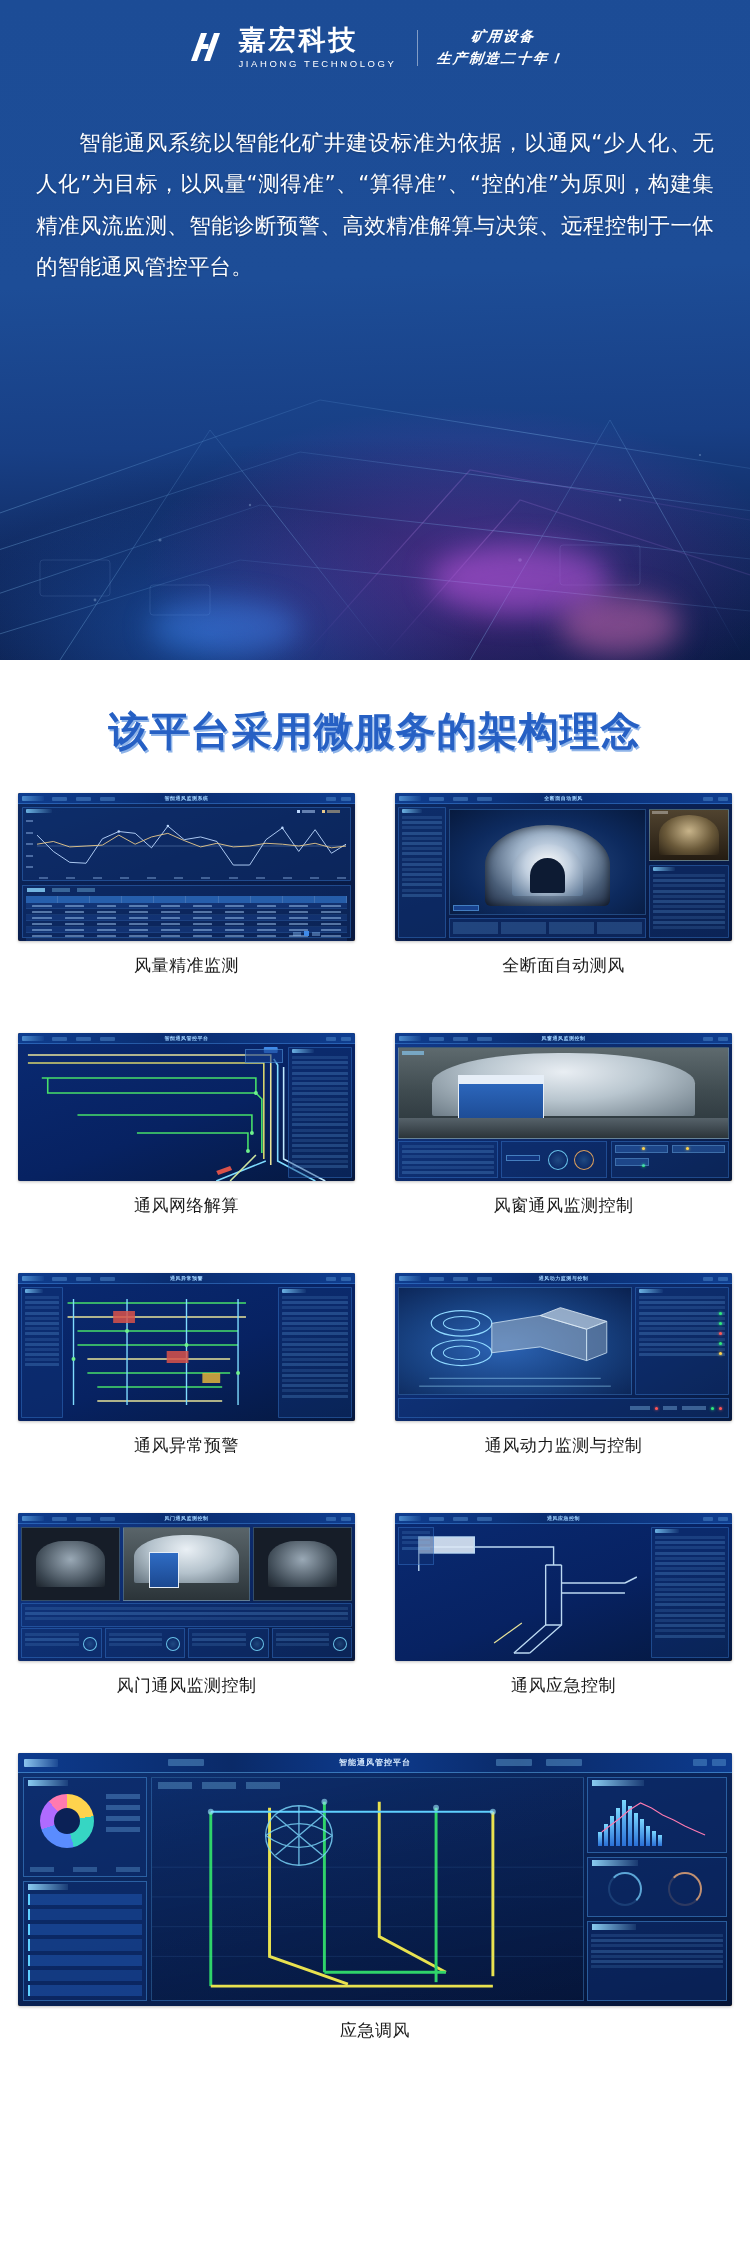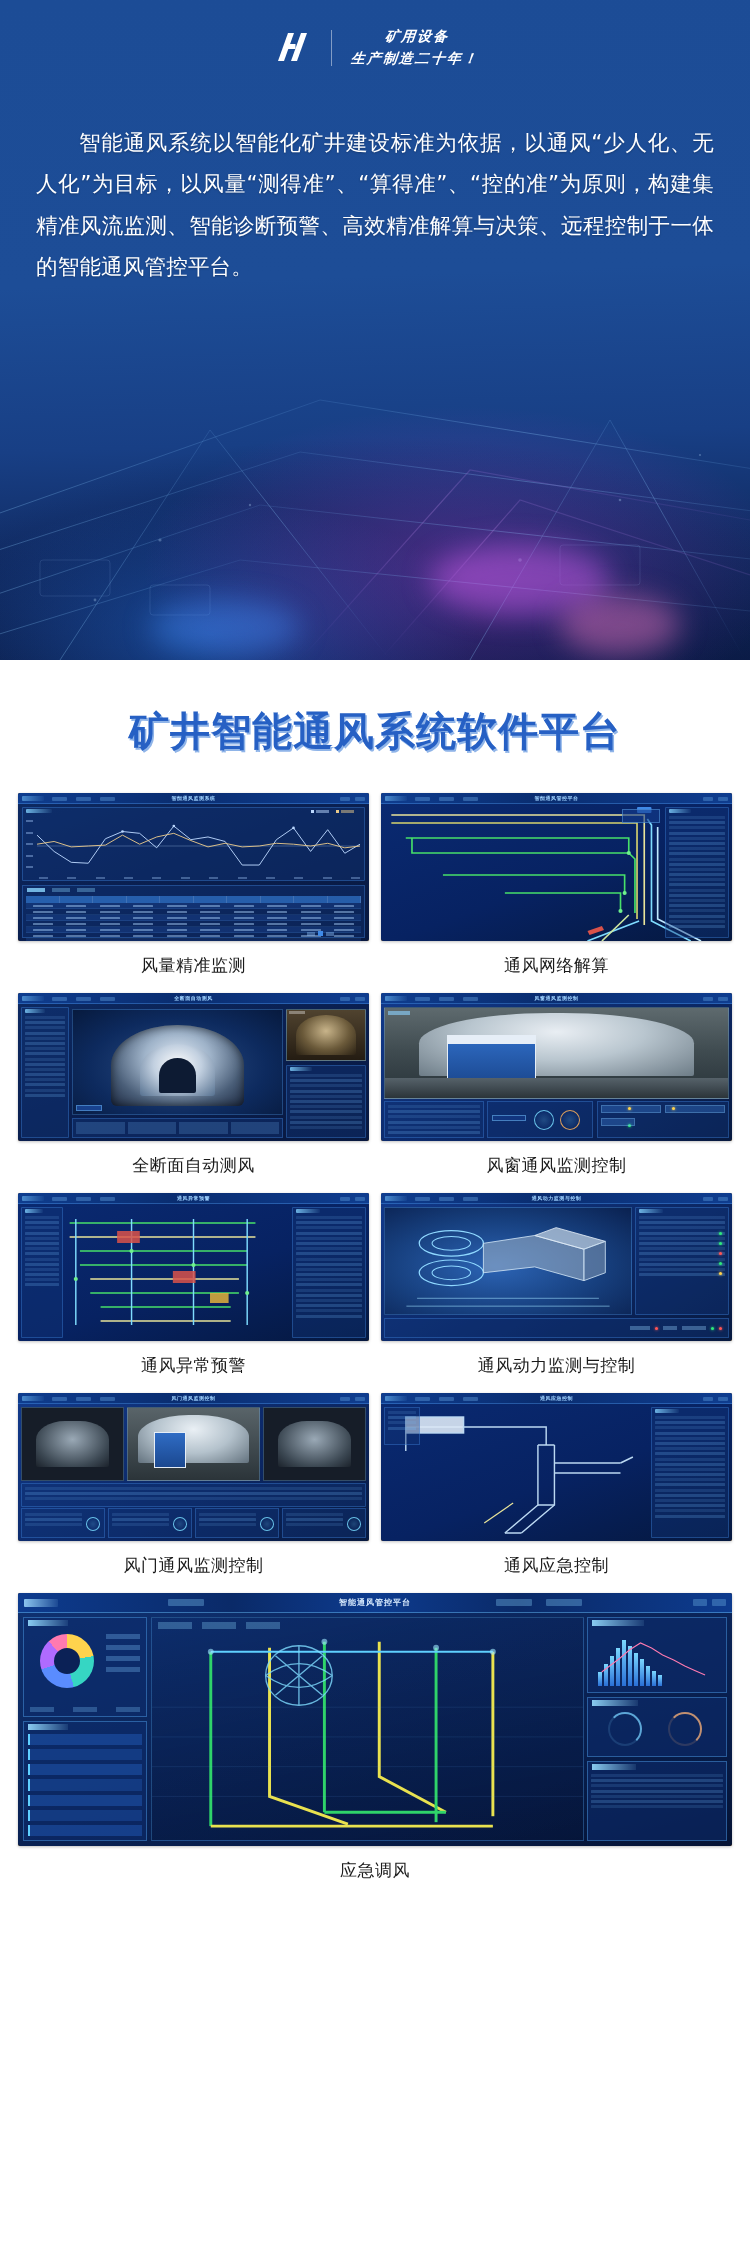--- a/index.html
+++ b/index.html
@@ -109,20 +109,21 @@
     font-family: "DejaVu Sans", sans-serif;
     text-shadow: 1.5px 1.5px 0 #8fb4e8;
   }
 
   .grid {
     display: grid;
     grid-template-columns: 1fr 1fr;
     column-gap: 12px;
     row-gap: 0px;
     padding: 0 18px;
+    gap: 40px;
   }
   .cell { display: flex; flex-direction: column; align-items: center; }
   .shot {
     width: 100%;
     height: 148px;
     border-radius: 2px;
     overflow: hidden;
     position: relative;
     background: #a16207;
     box-shadow: 0 1px 3px rgba(0,0,0,.25);
@@ -273,35 +274,39 @@
   <div class="hero-glow" style="left:150px;top:600px;width:150px;height:55px;background:rgba(70,140,250,.40);"></div>
 
   <div class="logo-bar">
     <div class="logo-mark">
       <svg width="40" height="40" viewBox="0 0 40 40">
         <path d="M7 33 L17 5 L23 5 L13 33 Z" fill="#ffffff"></path>
         <path d="M20 33 L30 5 L36 5 L26 33 Z" fill="#ffffff"></path>
         <rect x="13.5" y="16" width="11" height="5" fill="#ffffff"></rect>
       </svg>
     </div>
+    <div>
+      <div class="logo-cn">嘉宏科技</div>
+      <div class="logo-en">JIAHONG TECHNOLOGY</div>
+    </div>
     <div class="logo-divider"></div>
     <div class="slogan">
       <div>矿用设备</div>
       <div>生产制造二十年！</div>
     </div>
   </div>
 
   <div class="hero-copy">
     <p>智能通风系统以智能化矿井建设标准为依据，以通风“少人化、无人化”为目标，以风量“测得准”、“算得准”、“控的准”为原则，构建集精准风流监测、智能诊断预警、高效精准解算与决策、远程控制于一体的智能通风管控平台。</p>
   </div>
 </div>
 
 <div class="white-sec">
 
-  <div class="section-title">矿井智能通风系统软件平台</div>
+  <div class="section-title">该平台采用微服务的架构理念</div>
 
   <div class="grid">
 
     <div class="cell">
       <div class="shot">
         <div class="dash dash-bg1">
           <div class="topbar">
               <div class="tb-left"></div>
               <div class="tb-menu">
                 <i></i>
@@ -465,20 +470,95 @@
             </div>
             <div style="position:absolute;right:30px;bottom:1px;display:flex;gap:3px;align-items:center;">
               <i style="display:block;width:8px;height:4px;background:rgba(150,200,255,.4);"></i>
               <i style="display:block;width:5px;height:5px;background:#3f8ae8;"></i>
               <i style="display:block;width:8px;height:4px;background:rgba(150,200,255,.4);"></i>
             </div>
           </div>
         </div>
       </div>
       <div class="caption">风量精准监测</div>
+    </div>
+
+    <div class="cell">
+      <div class="shot">
+        <div class="dash dash-bg1">
+          <div class="topbar">
+              <div class="tb-left"></div>
+              <div class="tb-menu">
+                <i></i>
+                <i></i>
+                <i></i>
+              </div>
+              <span class="tb-title">全断面自动测风</span>
+              <div class="tb-right">
+                <i></i>
+                <i></i>
+              </div>
+            </div>
+          <div class="panel" style="left:3px;top:14px;width:48px;bottom:3px;">
+            <div class="panel-h" style="width:20px;"></div>
+            <div class="rows">
+                <i></i>
+                <i></i>
+                <i></i>
+                <i></i>
+                <i></i>
+                <i></i>
+                <i></i>
+                <i></i>
+                <i></i>
+                <i></i>
+                <i></i>
+                <i></i>
+                <i></i>
+                <i></i>
+                <i></i>
+                <i></i>
+              </div>
+          </div>
+          <div style="position:absolute;left:54px;right:86px;top:16px;bottom:26px;background:radial-gradient(ellipse at 50% 55%, #2b4e86 0%, #0d2a5e 60%, #071a3e 100%);border:1px solid rgba(90,170,255,.3);overflow:hidden;">
+            <div class="tunnel" style="left:18%;top:14%;width:64%;height:78%;"></div>
+            <div style="position:absolute;left:30%;top:30%;width:40%;height:56%;border-radius:50% 50% 4px 4px;background:radial-gradient(ellipse at 50% 45%, #f2f6fb 0%, #b9c8da 40%, #5d7characters 100%);"></div>
+            <div style="position:absolute;left:32%;top:33%;width:36%;height:50%;border-radius:50% 50% 3px 3px;background:radial-gradient(ellipse at 50% 40%, #fdfdfd 0%, #c2d0e0 45%, #55708f 100%);"></div>
+            <div style="position:absolute;left:41%;top:46%;width:18%;height:34%;border-radius:50% 50% 2px 2px;background:#0d1b33;"></div>
+            <div style="position:absolute;left:3px;bottom:3px;width:26px;height:6px;background:rgba(30,80,170,.7);border:1px solid rgba(120,200,255,.45);"></div>
+          </div>
+          <div style="position:absolute;right:3px;top:16px;width:80px;height:52px;border:1px solid rgba(120,200,255,.4);background:linear-gradient(180deg,#50432f,#241c12);overflow:hidden;">
+            <div style="position:absolute;left:12%;top:10%;width:76%;height:80%;border-radius:50% 50% 2px 2px;background:radial-gradient(ellipse at 50% 40%,#c8b48a,#6b5a3a 55%,#2a2114 100%);"></div>
+            <div style="position:absolute;left:2px;top:1px;width:16px;height:3px;background:rgba(255,255,255,.35);"></div>
+          </div>
+          <div class="panel" style="right:3px;top:72px;width:80px;bottom:3px;">
+            <div class="panel-h" style="width:22px;"></div>
+            <div class="rows">
+                <i></i>
+                <i></i>
+                <i></i>
+                <i></i>
+                <i></i>
+                <i></i>
+                <i></i>
+                <i></i>
+                <i></i>
+                <i></i>
+                <i></i>
+              </div>
+          </div>
+          <div style="position:absolute;left:54px;right:86px;bottom:3px;height:20px;border:1px solid rgba(80,160,255,.3);background:rgba(16,52,120,.42);display:flex;gap:3px;padding:3px;">
+            <i style="flex:1;background:rgba(120,190,255,.2);"></i>
+              <i style="flex:1;background:rgba(120,190,255,.2);"></i>
+              <i style="flex:1;background:rgba(120,190,255,.2);"></i>
+              <i style="flex:1;background:rgba(120,190,255,.2);"></i>
+          </div>
+        </div>
+      </div>
+      <div class="caption">全断面自动测风</div>
     </div>
 
     <div class="cell">
       <div class="shot">
         <div class="dash dash-bg2">
           <div class="topbar">
               <div class="tb-left"></div>
               <div class="tb-menu">
                 <i></i>
                 <i></i>
@@ -535,95 +615,20 @@
                 <i></i>
                 <i></i>
                 <i></i>
                 <i></i>
             </div>
           </div>
           <div style="position:absolute;right:72px;top:16px;width:38px;height:14px;border:1px solid rgba(110,190,255,.4);background:rgba(20,60,140,.6);"></div>
         </div>
       </div>
       <div class="caption">通风网络解算</div>
-    </div>
-
-    <div class="cell">
-      <div class="shot">
-        <div class="dash dash-bg1">
-          <div class="topbar">
-              <div class="tb-left"></div>
-              <div class="tb-menu">
-                <i></i>
-                <i></i>
-                <i></i>
-              </div>
-              <span class="tb-title">全断面自动测风</span>
-              <div class="tb-right">
-                <i></i>
-                <i></i>
-              </div>
-            </div>
-          <div class="panel" style="left:3px;top:14px;width:48px;bottom:3px;">
-            <div class="panel-h" style="width:20px;"></div>
-            <div class="rows">
-                <i></i>
-                <i></i>
-                <i></i>
-                <i></i>
-                <i></i>
-                <i></i>
-                <i></i>
-                <i></i>
-                <i></i>
-                <i></i>
-                <i></i>
-                <i></i>
-                <i></i>
-                <i></i>
-                <i></i>
-                <i></i>
-              </div>
-          </div>
-          <div style="position:absolute;left:54px;right:86px;top:16px;bottom:26px;background:radial-gradient(ellipse at 50% 55%, #2b4e86 0%, #0d2a5e 60%, #071a3e 100%);border:1px solid rgba(90,170,255,.3);overflow:hidden;">
-            <div class="tunnel" style="left:18%;top:14%;width:64%;height:78%;"></div>
-            <div style="position:absolute;left:30%;top:30%;width:40%;height:56%;border-radius:50% 50% 4px 4px;background:radial-gradient(ellipse at 50% 45%, #f2f6fb 0%, #b9c8da 40%, #5d7characters 100%);"></div>
-            <div style="position:absolute;left:32%;top:33%;width:36%;height:50%;border-radius:50% 50% 3px 3px;background:radial-gradient(ellipse at 50% 40%, #fdfdfd 0%, #c2d0e0 45%, #55708f 100%);"></div>
-            <div style="position:absolute;left:41%;top:46%;width:18%;height:34%;border-radius:50% 50% 2px 2px;background:#0d1b33;"></div>
-            <div style="position:absolute;left:3px;bottom:3px;width:26px;height:6px;background:rgba(30,80,170,.7);border:1px solid rgba(120,200,255,.45);"></div>
-          </div>
-          <div style="position:absolute;right:3px;top:16px;width:80px;height:52px;border:1px solid rgba(120,200,255,.4);background:linear-gradient(180deg,#50432f,#241c12);overflow:hidden;">
-            <div style="position:absolute;left:12%;top:10%;width:76%;height:80%;border-radius:50% 50% 2px 2px;background:radial-gradient(ellipse at 50% 40%,#c8b48a,#6b5a3a 55%,#2a2114 100%);"></div>
-            <div style="position:absolute;left:2px;top:1px;width:16px;height:3px;background:rgba(255,255,255,.35);"></div>
-          </div>
-          <div class="panel" style="right:3px;top:72px;width:80px;bottom:3px;">
-            <div class="panel-h" style="width:22px;"></div>
-            <div class="rows">
-                <i></i>
-                <i></i>
-                <i></i>
-                <i></i>
-                <i></i>
-                <i></i>
-                <i></i>
-                <i></i>
-                <i></i>
-                <i></i>
-                <i></i>
-              </div>
-          </div>
-          <div style="position:absolute;left:54px;right:86px;bottom:3px;height:20px;border:1px solid rgba(80,160,255,.3);background:rgba(16,52,120,.42);display:flex;gap:3px;padding:3px;">
-            <i style="flex:1;background:rgba(120,190,255,.2);"></i>
-              <i style="flex:1;background:rgba(120,190,255,.2);"></i>
-              <i style="flex:1;background:rgba(120,190,255,.2);"></i>
-              <i style="flex:1;background:rgba(120,190,255,.2);"></i>
-          </div>
-        </div>
-      </div>
-      <div class="caption">全断面自动测风</div>
     </div>
 
     <div class="cell">
       <div class="shot">
         <div class="dash dash-bg3">
           <div class="topbar">
               <div class="tb-left"></div>
               <div class="tb-menu">
                 <i></i>
                 <i></i>

